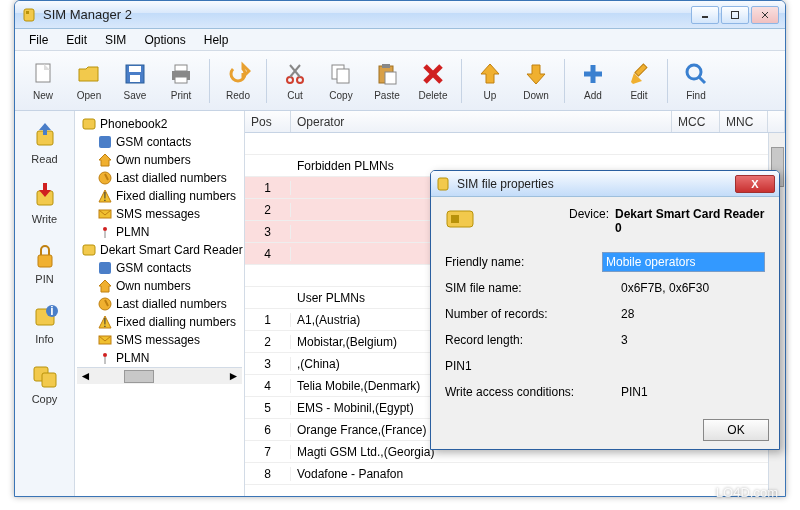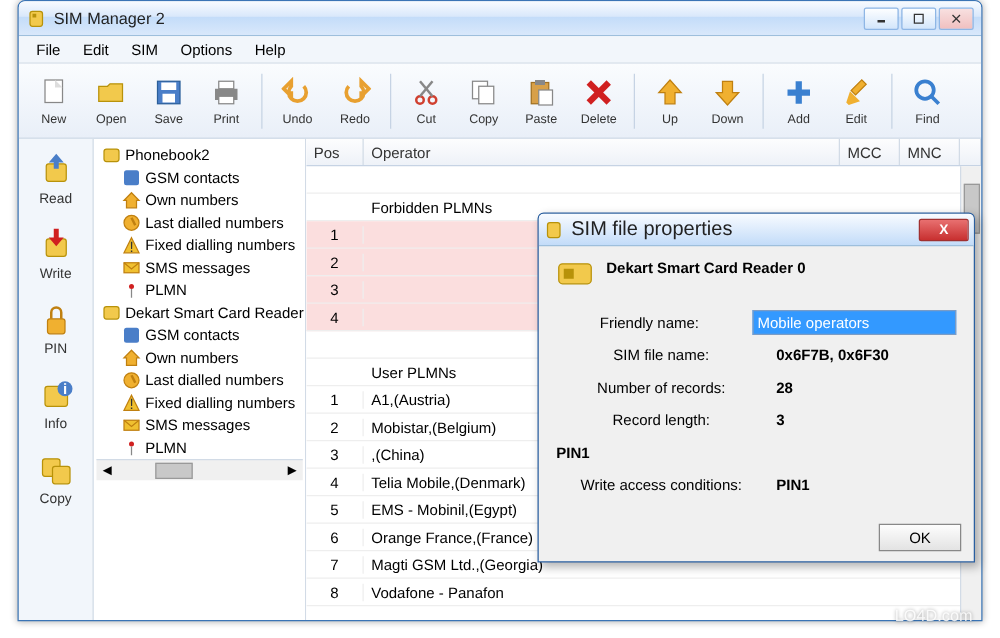--- a/index.html
+++ b/index.html
@@ -98,34 +98,34 @@
   background:#f0f0f0;
   box-shadow:3px 3px 8px rgba(0,0,0,0.3);
   display:flex; flex-direction:column; overflow:hidden;
 }
 .dlg-title {
   height:26px; background: linear-gradient(#f8fbff,#c3dcf9);
   border-bottom:1px solid #9ebfdc;
   display:flex; align-items:center; padding:0 4px;
 }
 .dlg-title .icon { width:16px; height:16px; margin-right:6px; }
-.dlg-title .t { flex:1; font-size:16px; color:#222; }
+.dlg-title .t { flex:1; font-size:12px; color:#222; }
 .dlg-close {
   width:40px; height:18px; border:1px solid #a03030; border-radius:2px;
   background: linear-gradient(#e87070,#c83030);
   color:#fff; display:flex; align-items:center; justify-content:center; font-size:11px; font-weight:bold;
 }
 .dlg-body { flex:1; padding:10px 14px; display:flex; flex-direction:column; }
 .dlg-device { display:flex; margin-bottom:14px; }
 .dlg-device .icon { width:40px; }
 .dlg-device .lab { width:100px; text-align:right; padding-right:6px; font-weight:normal; }
 .dlg-device .lab.bold, .dlg-device .val { font-weight:bold; }
 .dlg-row { display:flex; align-items:center; height:26px; }
-.dlg-row .lab { width:176px; text-align:center; padding-right:8px; }
-.dlg-row .val { flex:1;font-weight:bold; }
+.dlg-row .lab { width:176px; text-align:left; padding-right:8px; }
+.dlg-row .val { flex:1; }
 .dlg-input {
   flex:1; height:20px; border:1px solid #7a9cc6; padding:0 3px; background:#fff;
 }
 .dlg-input.selected { background:#3399ff; color:#fff; }
 .dlg-ok {
   align-self:flex-end; width:66px; height:22px;
   border:1px solid #888; background: linear-gradient(#fdfdfd,#e3e3e3);
   margin-top:auto; display:flex; align-items:center; justify-content:center;
   position:absolute; right:10px; bottom:8px;
 }
@@ -207,28 +207,20 @@
         <span class="toolicon">
           <svg width="26" height="26">
             <rect x="4" y="10" width="18" height="9" fill="#888"></rect>
             <rect x="7" y="4" width="12" height="6" fill="#fff" stroke="#888"></rect>
             <rect x="7" y="16" width="12" height="6" fill="#fff" stroke="#888"></rect>
           </svg>
         </span>
         <span class="toollbl">Print</span>
       </div>
     <div class="toolsep"></div>
-    <div class="toolbtn">
-        <span class="toolicon">
-          <svg width="26" height="26">
-            <path d="M18 8 A7 7 0 1 1 8 8 L8 4 L2 10 L8 16 L8 12" fill="none" stroke="#e8a030" stroke-width="3"></path>
-          </svg>
-        </span>
-        <span class="toollbl">Undo</span>
-      </div>
     <div class="toolbtn">
         <span class="toolicon">
           <svg width="26" height="26">
             <path d="M8 8 A7 7 0 1 0 18 8 L18 4 L24 10 L18 16 L18 12" fill="none" stroke="#e8a030" stroke-width="3"></path>
           </svg>
         </span>
         <span class="toollbl">Redo</span>
       </div>
     <div class="toolsep"></div>
     <div class="toolbtn">
@@ -582,20 +574,21 @@
   </div>
   <div class="dlg-body">
     <div class="dlg-device">
       <span class="icon">
           <svg width="32" height="24">
             <rect x="2" y="4" width="26" height="16" rx="3" fill="#f2c94c" stroke="#b8920a"></rect>
             <rect x="6" y="8" width="8" height="8" fill="#b8920a"></rect>
           </svg>
         </span>
       <div style="flex:1; display:flex;">
+        <span class="lab" style="width:130px;">Device:</span>
         <span class="val" style="flex:1; font-weight:bold;">Dekart Smart Card Reader 0</span>
       </div>
     </div>
     <div class="dlg-row">
       <span class="lab">Friendly name:</span>
       <input class="dlg-input selected" value="Mobile operators" style="">
     </div>
     <div class="dlg-row">
       <span class="lab">SIM file name:</span>
       <span class="val">0x6F7B, 0x6F30</span>

